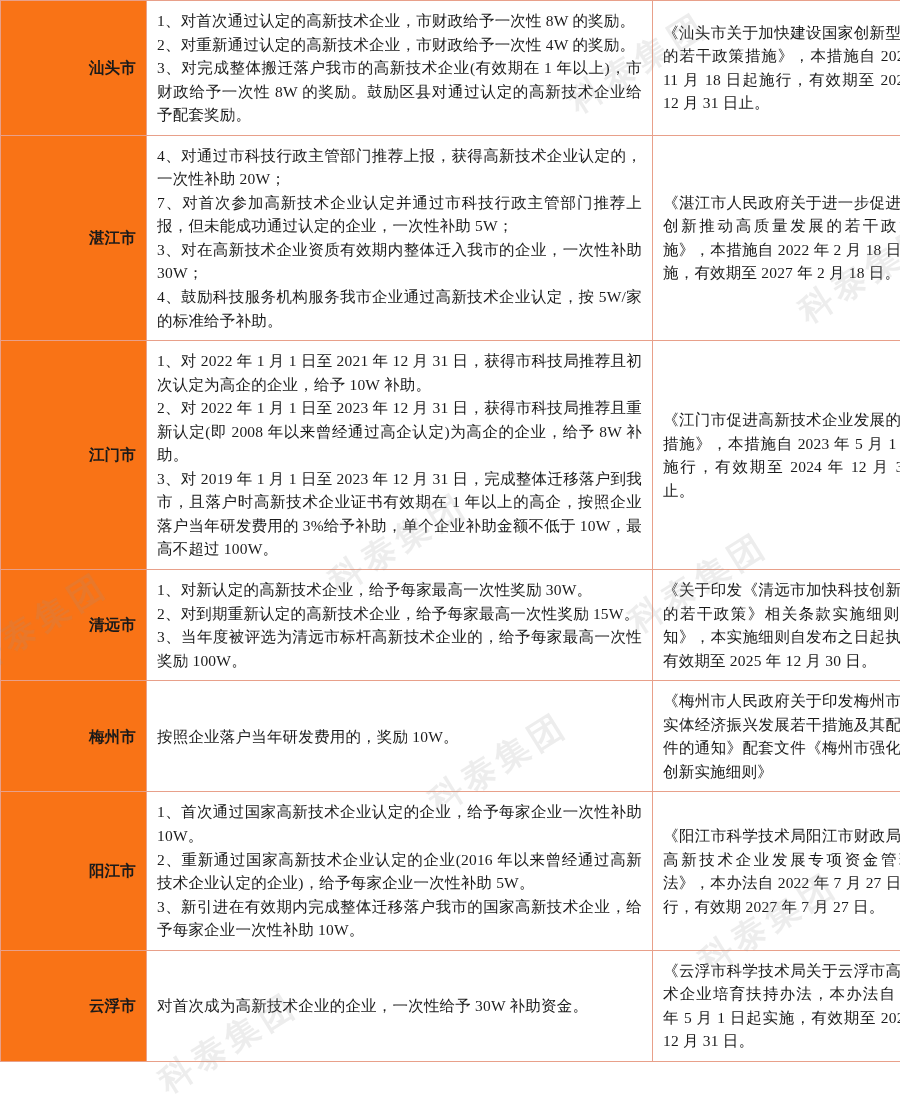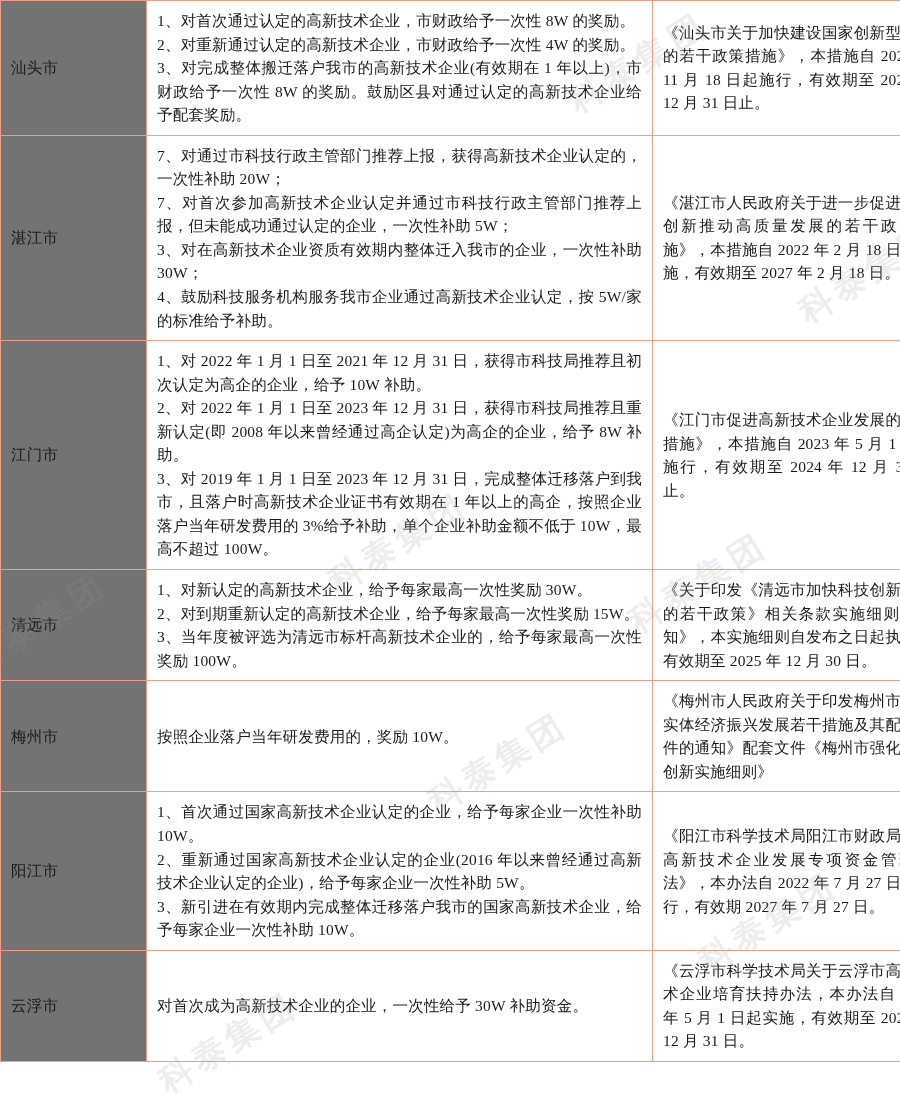--- a/index.html
+++ b/index.html
@@ -27,24 +27,24 @@
   table.policy-table td {
     border: 1px solid #e8a08a;
     vertical-align: middle;
     padding: 8px 10px;
     font-size: 15.5px;
     line-height: 1.52;
     letter-spacing: 0.2px;
   }
   td.city {
     width: 125px;
-    text-align: left;
-    font-weight: normal;
+    text-align: right;
+    font-weight: bold;
     font-size: 16px;
-    background: #737373;
+    background: #f97316;
   }
   td.content {
     width: 485px;
     text-align: left;
   }
   td.source {
     width: 270px;
     text-align: left;
   }
   .line {
@@ -100,21 +100,21 @@
           <p class="line">3、对完成整体搬迁落户我市的高新技术企业(有效期在 1 年以上)，市财政给予一次性 8W 的奖励。鼓励区县对通过认定的高新技术企业给予配套奖励。</p>
         </td>
         <td class="source">
           <p class="line">《汕头市关于加快建设国家创新型城市的若干政策措施》，本措施自 2022 年 11 月 18 日起施行，有效期至 2025 年 12 月 31 日止。</p>
         </td>
       </tr>
 
       <tr>
         <td class="city">湛江市</td>
         <td class="content">
-          <p class="line">7、对通过市科技行政主管部门推荐上报，获得高新技术企业认定的，一次性补助 20W；</p>
+          <p class="line">4、对通过市科技行政主管部门推荐上报，获得高新技术企业认定的，一次性补助 20W；</p>
           <p class="line">7、对首次参加高新技术企业认定并通过市科技行政主管部门推荐上报，但未能成功通过认定的企业，一次性补助 5W；</p>
           <p class="line">3、对在高新技术企业资质有效期内整体迁入我市的企业，一次性补助 30W；</p>
           <p class="line">4、鼓励科技服务机构服务我市企业通过高新技术企业认定，按 5W/家 的标准给予补助。</p>
         </td>
         <td class="source">
           <p class="line">《湛江市人民政府关于进一步促进科技创新推动高质量发展的若干政策措施》，本措施自 2022 年 2 月 18 日起实施，有效期至 2027 年 2 月 18 日。</p>
         </td>
       </tr>
 
       <tr>

